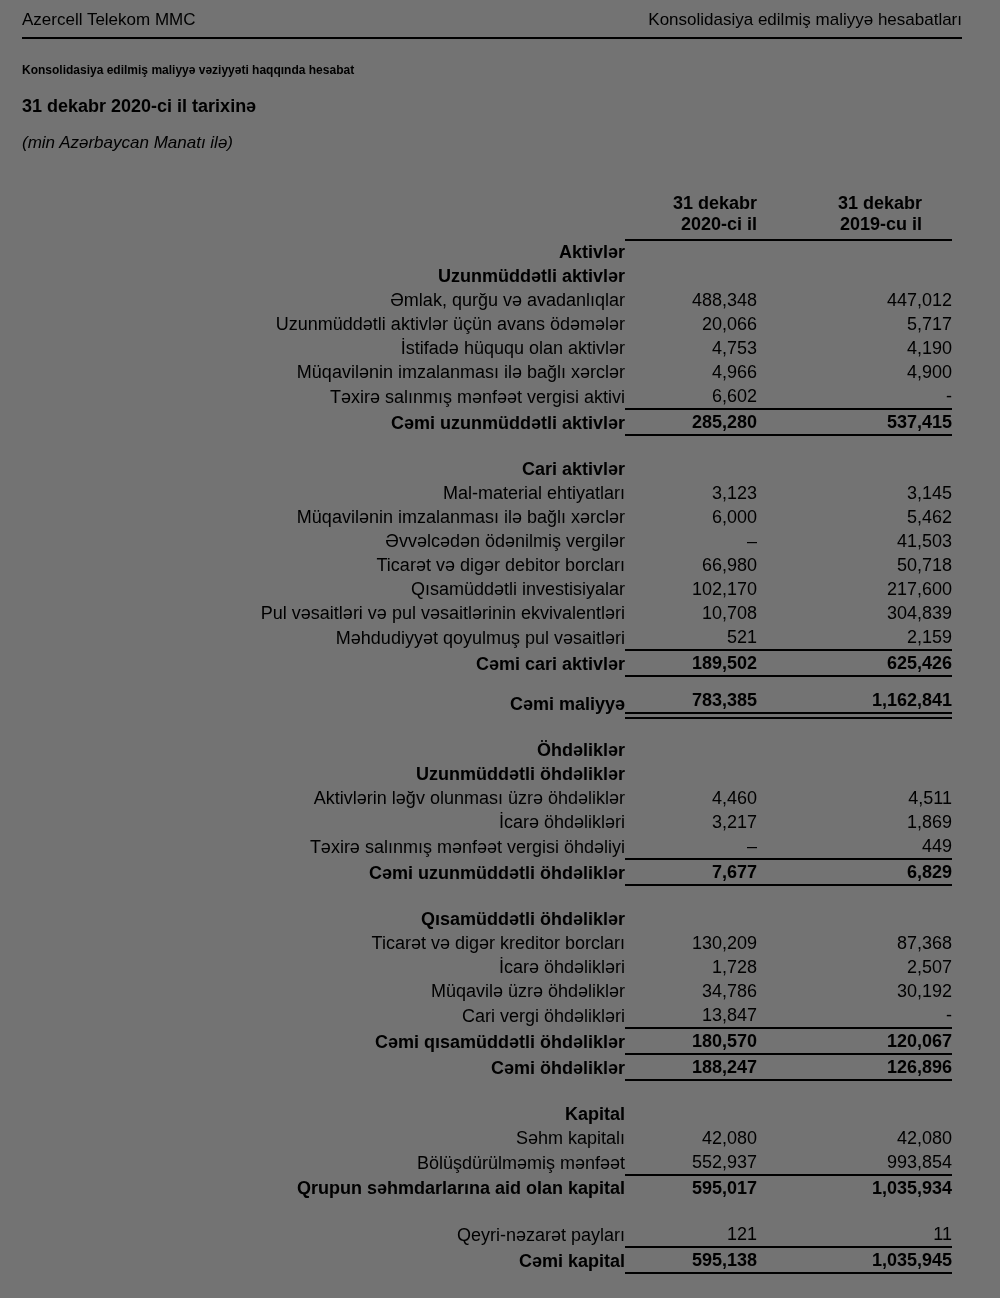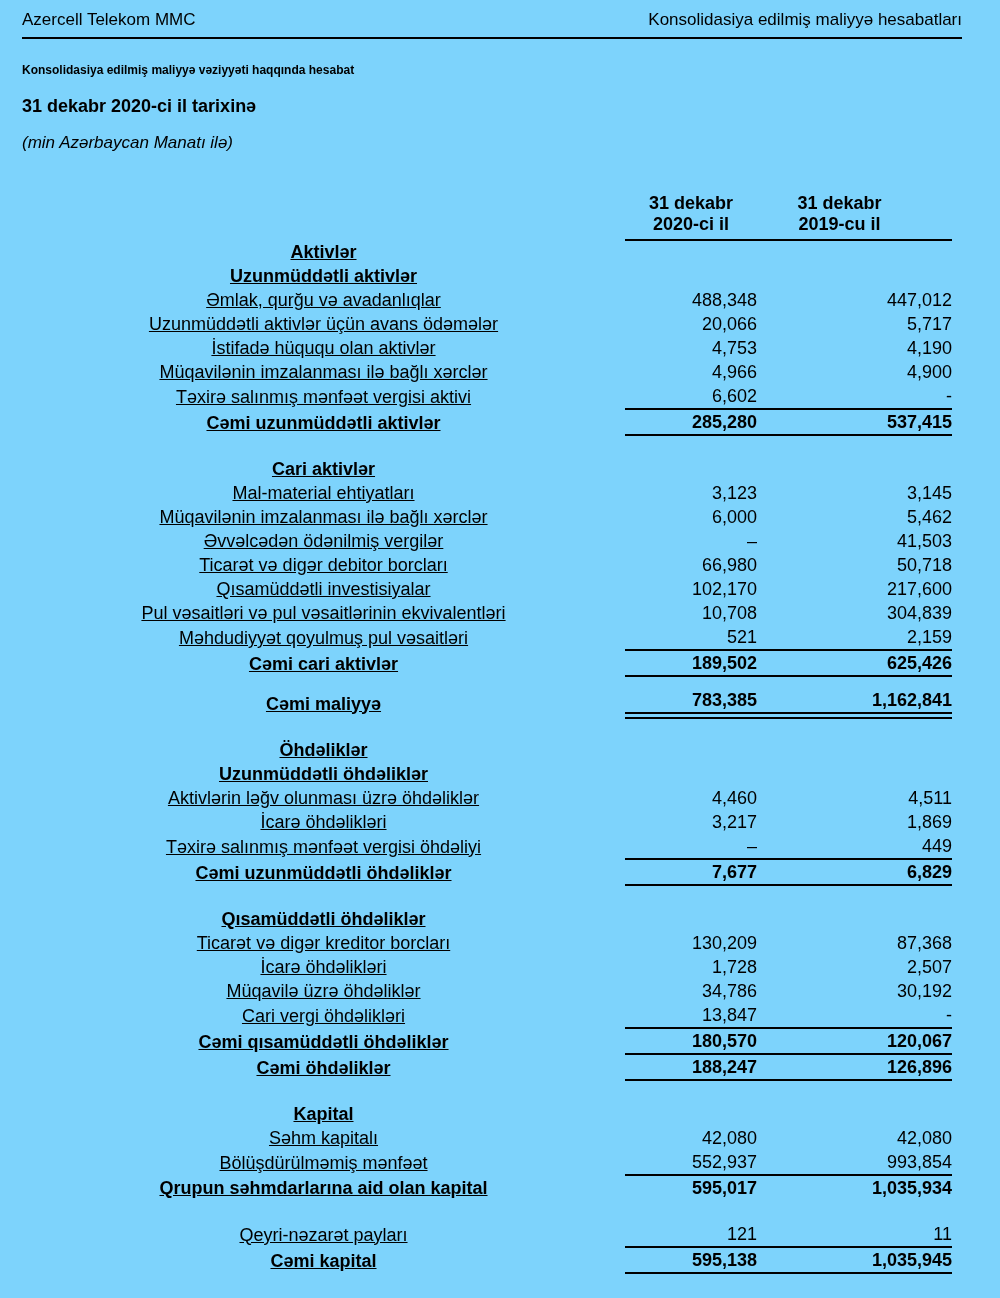--- a/index.html
+++ b/index.html
@@ -1,21 +1,21 @@
 <!DOCTYPE html>
 <html><head>
 <meta charset="utf-8">
 <style>
   html, body { margin:0; padding:0; background:#fff; }
   .page {
     position:relative;
     width:1000px; height:1298px;
     box-sizing:border-box;
     padding:6px 38px 0 22px;
-    background:#7dd3fc;
+    background:#737373;
     color:#000;
     font-family:"Liberation Sans", sans-serif;
     overflow:hidden;
   }
   .doc-header {
     display:flex; justify-content:space-between; align-items:baseline;
     font-size:17px; line-height:20px;
     padding:4px 0 7px 0;
     border-bottom:2px solid #000;
   }
@@ -28,25 +28,25 @@
     width:930px;
     margin-top:40px;
     font-size:18px;
     table-layout:fixed;
   }
   table.bs th, table.bs td { box-sizing:border-box; padding:0; vertical-align:bottom; }
   col.c-label { width:603px; }
   col.c-v1 { width:132px; }
   col.c-v2 { width:195px; }
 
-  thead th { font-weight:bold; line-height:21px; }
+  thead th { font-weight:bold; text-align:right; line-height:21px; }
   thead th.hdr { border-bottom:2px solid #000; padding-bottom:4px; }
   thead th.c2pad { padding-right:30px; }
 
-  td.lbl { text-align:center; line-height:24px;text-decoration:underline; }
+  td.lbl { text-align:right; line-height:24px; }
   td.num { text-align:right; line-height:24px; }
   td.c2 { padding-right:30px; }
   .b { font-weight:bold; }
   td.lb { border-bottom:2px solid #000; }
   td.db { border-bottom:7px double #000; }
   tr.spacer td { border:none; }
   tr.spacer.sm td { height:12px; }
   tr.spacer.md td { height:22px; }
 </style>
 </head>

